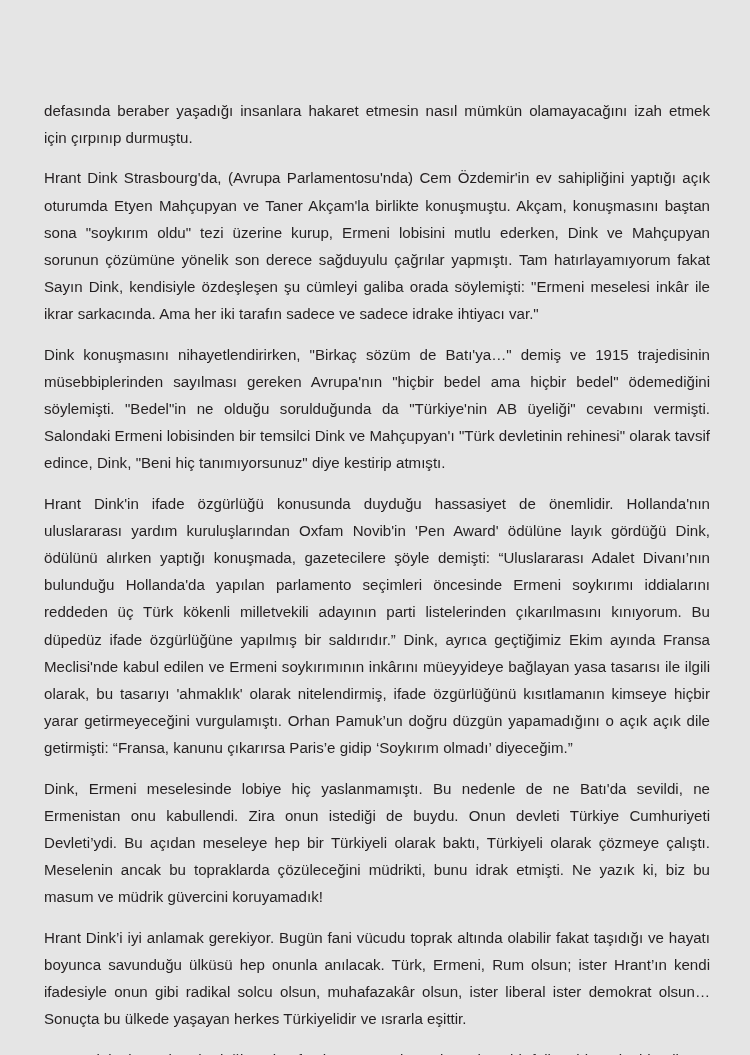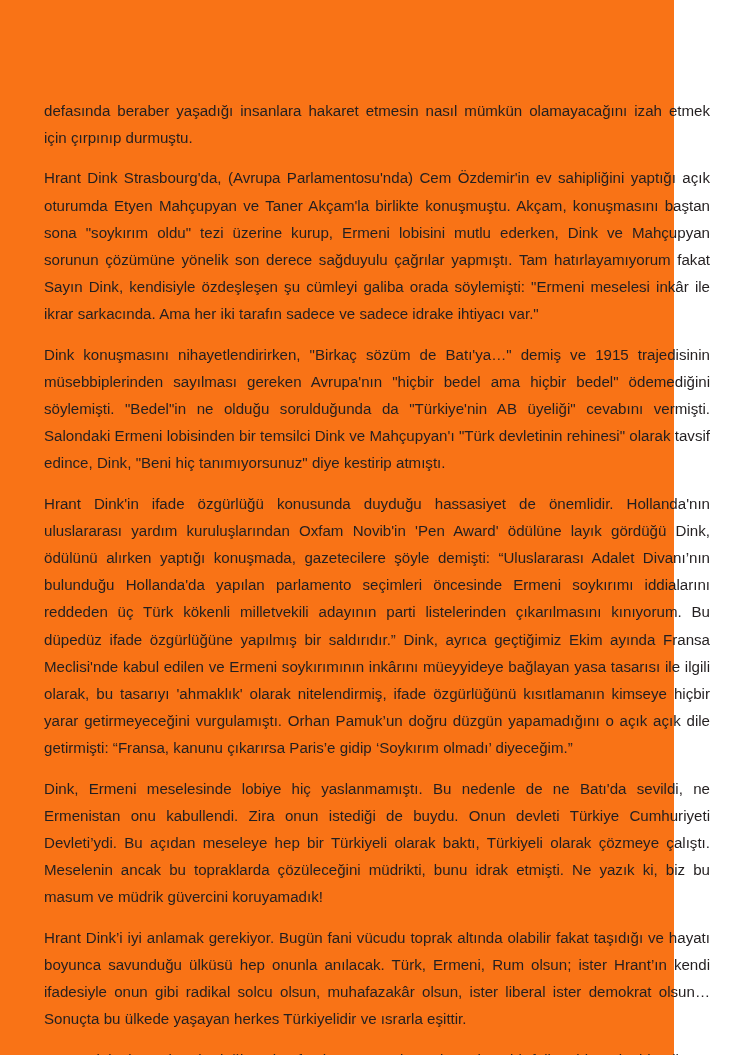--- a/index.html
+++ b/index.html
@@ -8,23 +8,23 @@
     background: #ffffff;
   }
   body {
     width: 750px;
     height: 1055px;
     overflow: hidden;
     font-family: "Liberation Sans", sans-serif;
   }
   .page {
     position: relative;
-    width: 674px;
+    width: 750px;
     height: 1055px;
-    background: #f97316;
+    background: #e5e5e5;
     box-sizing: border-box;
   }
   .text-column {
     position: absolute;
     left: 44px;
     top: 97px;
     width: 666px;
   }
   .para {
     margin: 0 0 13px 0;

